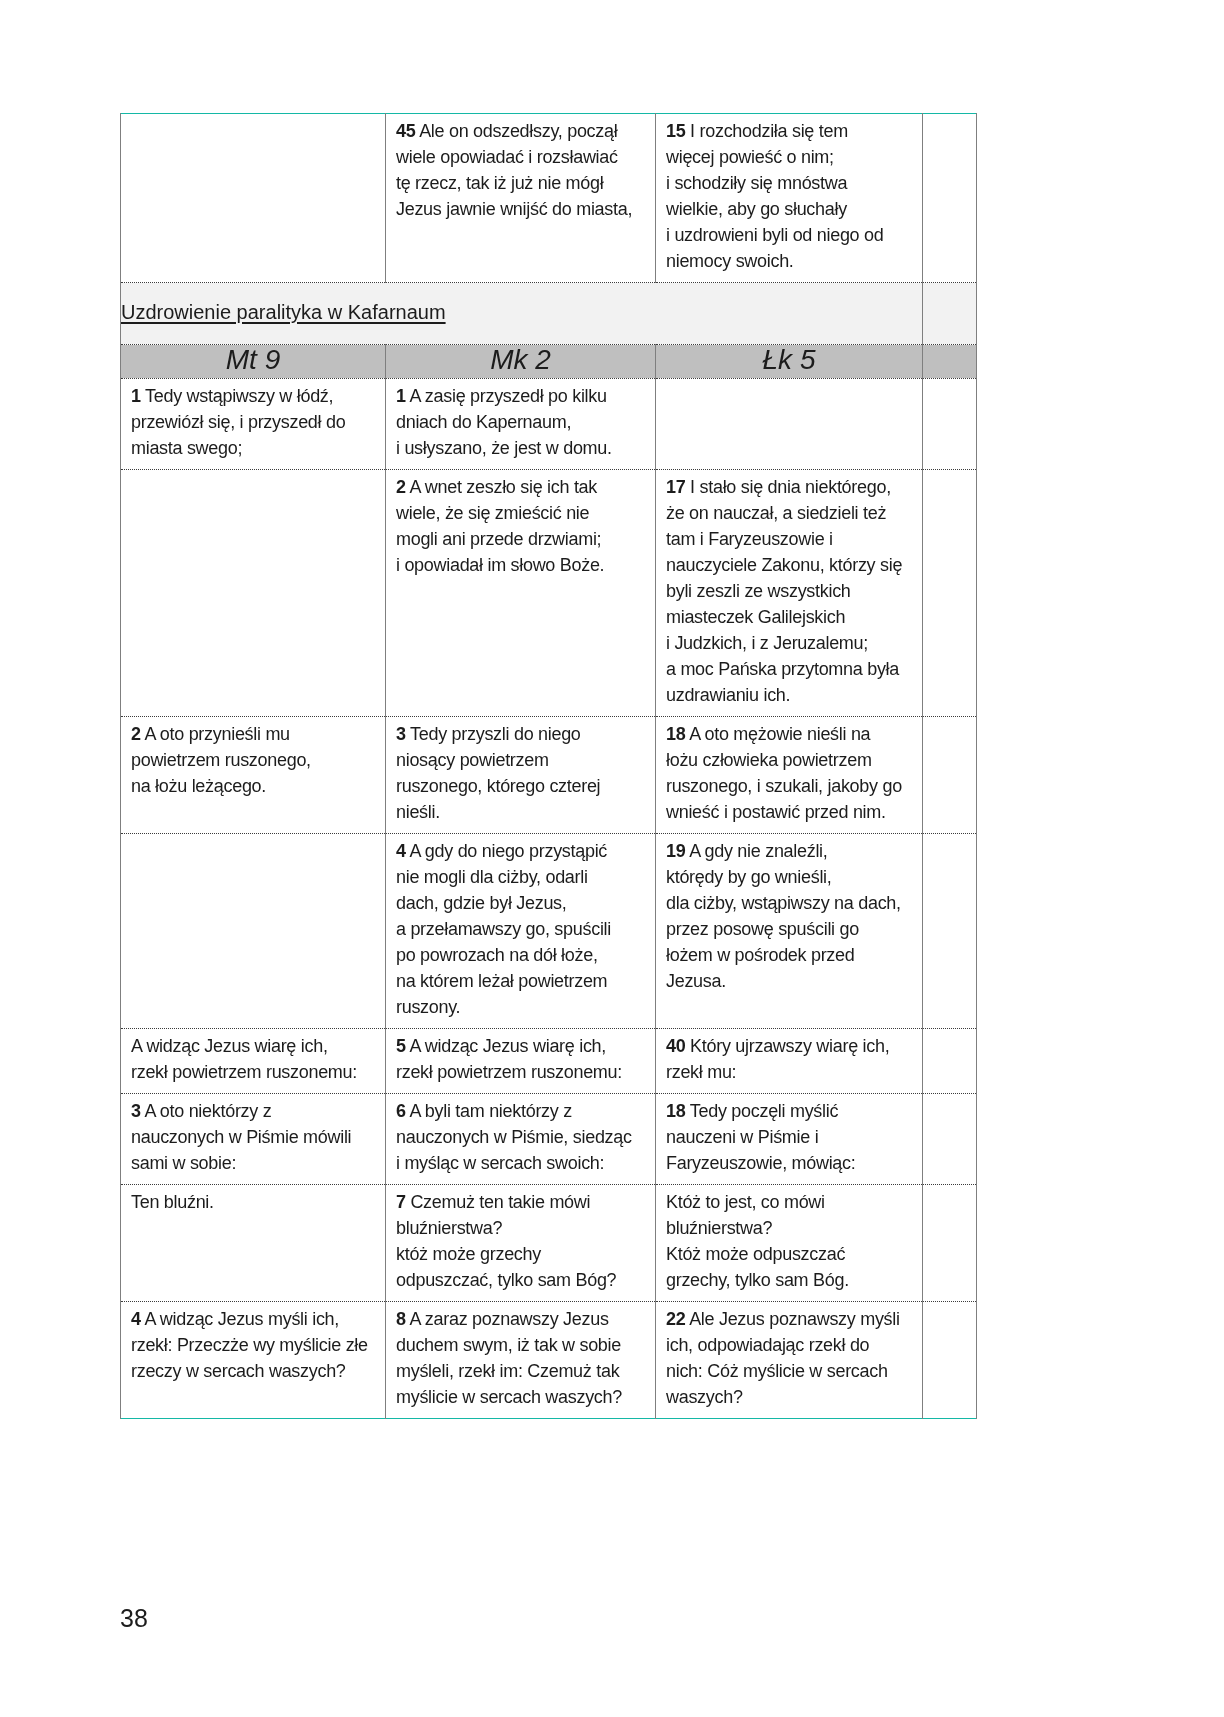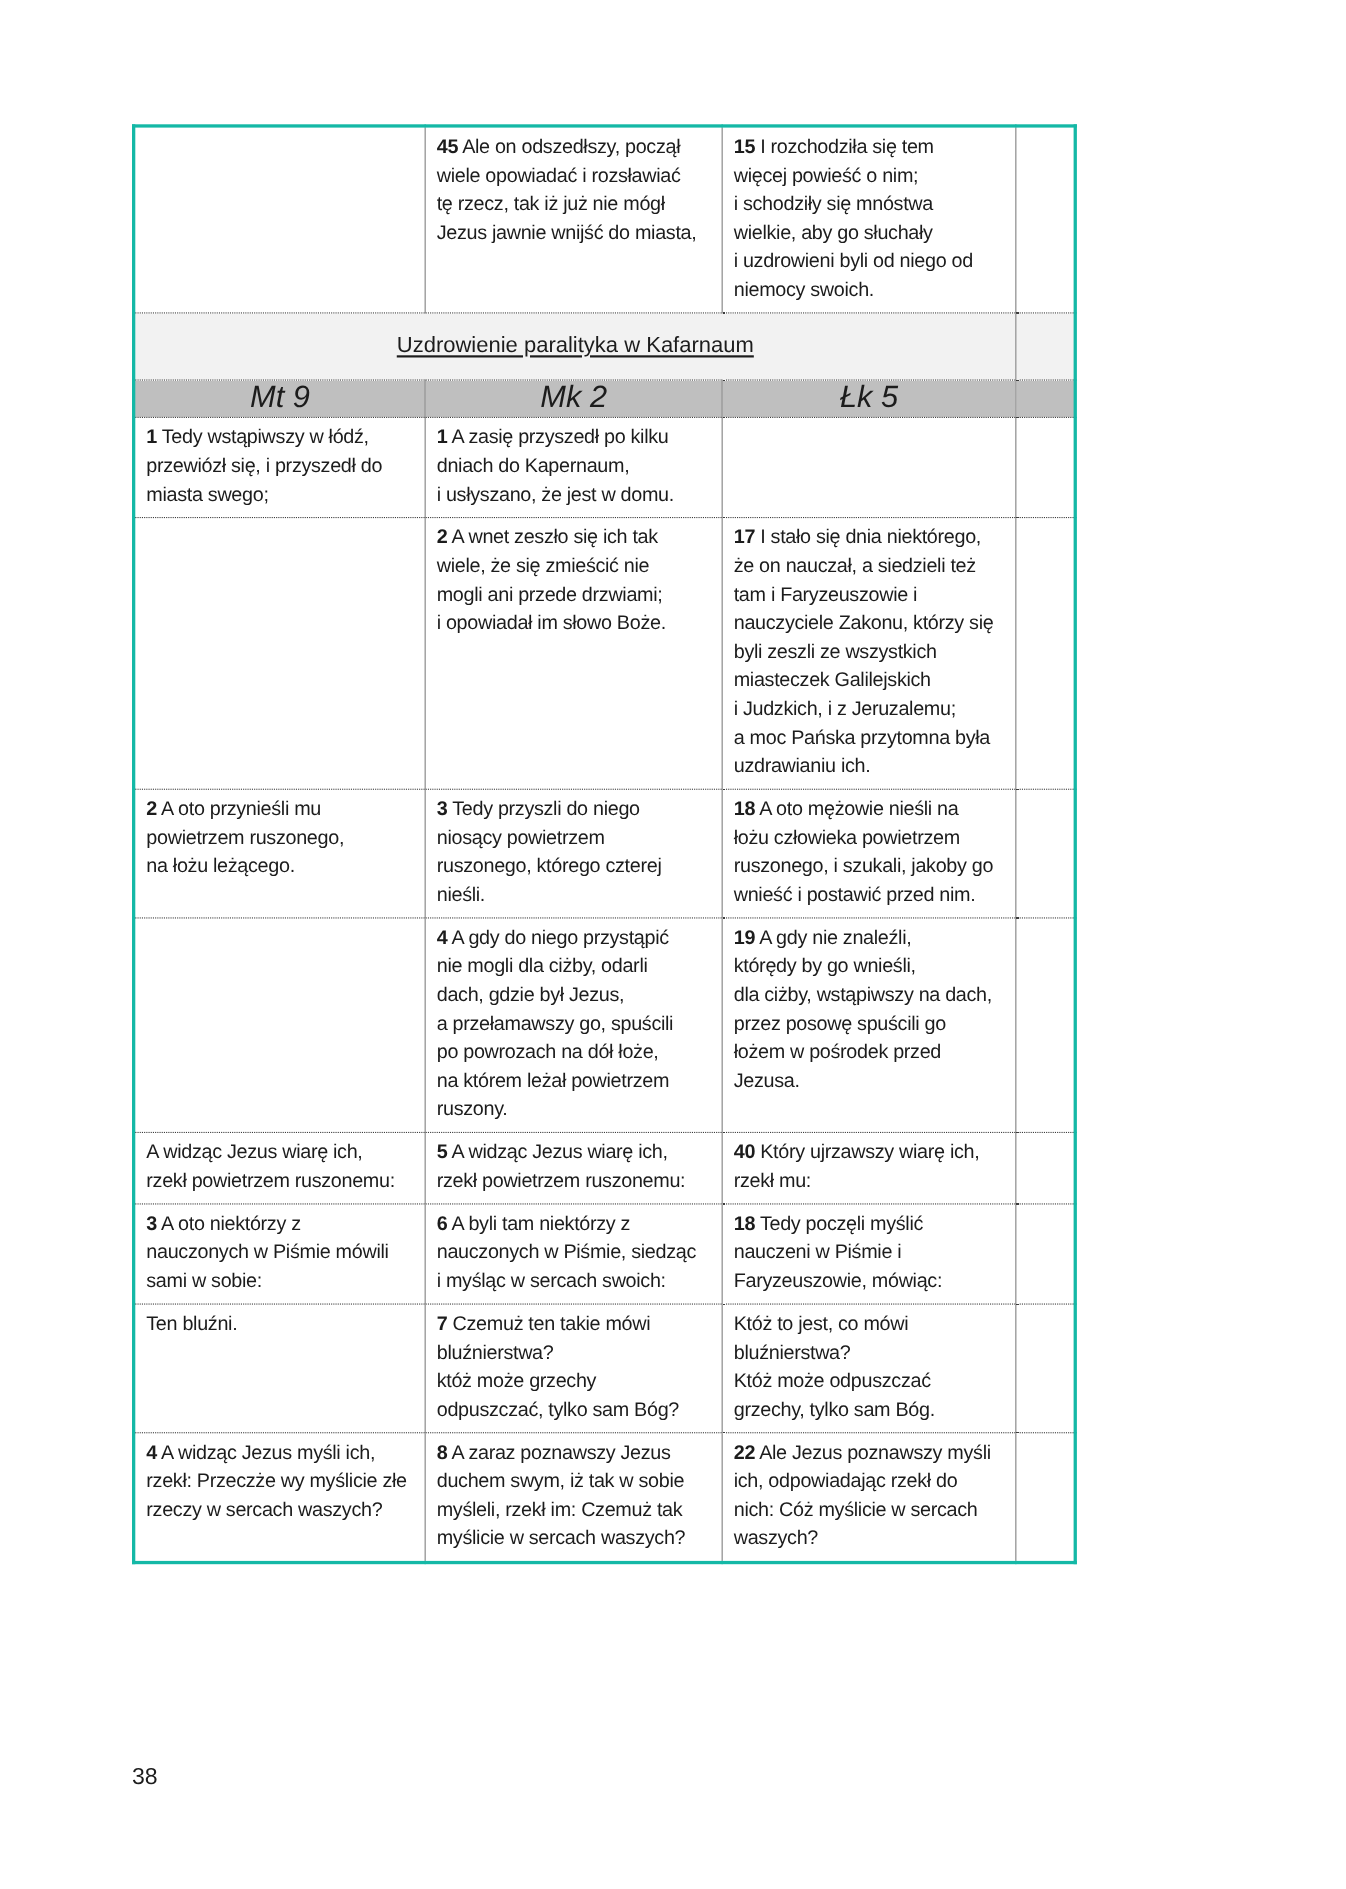--- a/index.html
+++ b/index.html
@@ -4,50 +4,50 @@
 <style>
   html,body{margin:0;padding:0;}
   body{
     width:1224px;height:1717px;background:#ffffff;position:relative;
     font-family:"Liberation Sans", sans-serif;color:#1c1c1c;
   }
   .page{position:absolute;inset:0;}
   table.synopsis{
     position:absolute;left:120px;top:113px;width:856px;
     border-collapse:collapse;table-layout:fixed;
-    border:3px solid #14b8a6;
+    border:1px solid #14b8a6;
   }
   td{
     vertical-align:top;
     padding:4px 8px 8px 10px;
     font-size:18px;line-height:26px;letter-spacing:-0.3px;
     border-left:1px solid #7f7f7f;border-right:1px solid #7f7f7f;
     border-top:1px dotted #3c3c3c;border-bottom:1px dotted #3c3c3c;
     overflow:hidden;
   }
   .cell-text{white-space:pre-line;}
   .vnum{font-weight:bold;}
   td.narrow{padding:0;}
   tr.section-row td{
-    background:#f2f2f2;text-align:center;
+    background:#f2f2f2;
     padding:16px 0 18px 0;
   }
   .section-title{
     font-size:20px;letter-spacing:0;
     text-decoration:underline;
     text-underline-offset:3px;
   }
   tr.header-row td{
     background:#bfbfbf;text-align:center;
     font-style:italic;font-size:28px;letter-spacing:0;
     padding:2px 0 5px 0;
   }
   .page-number{
     position:absolute;left:120px;top:1604px;
-    font-size:21px;
+    font-size:25px;
   }
 </style>
 </head>
 <body>
 
 <div class="page">
 
   <table class="synopsis">
     <colgroup>
       <col style="width:265px">

